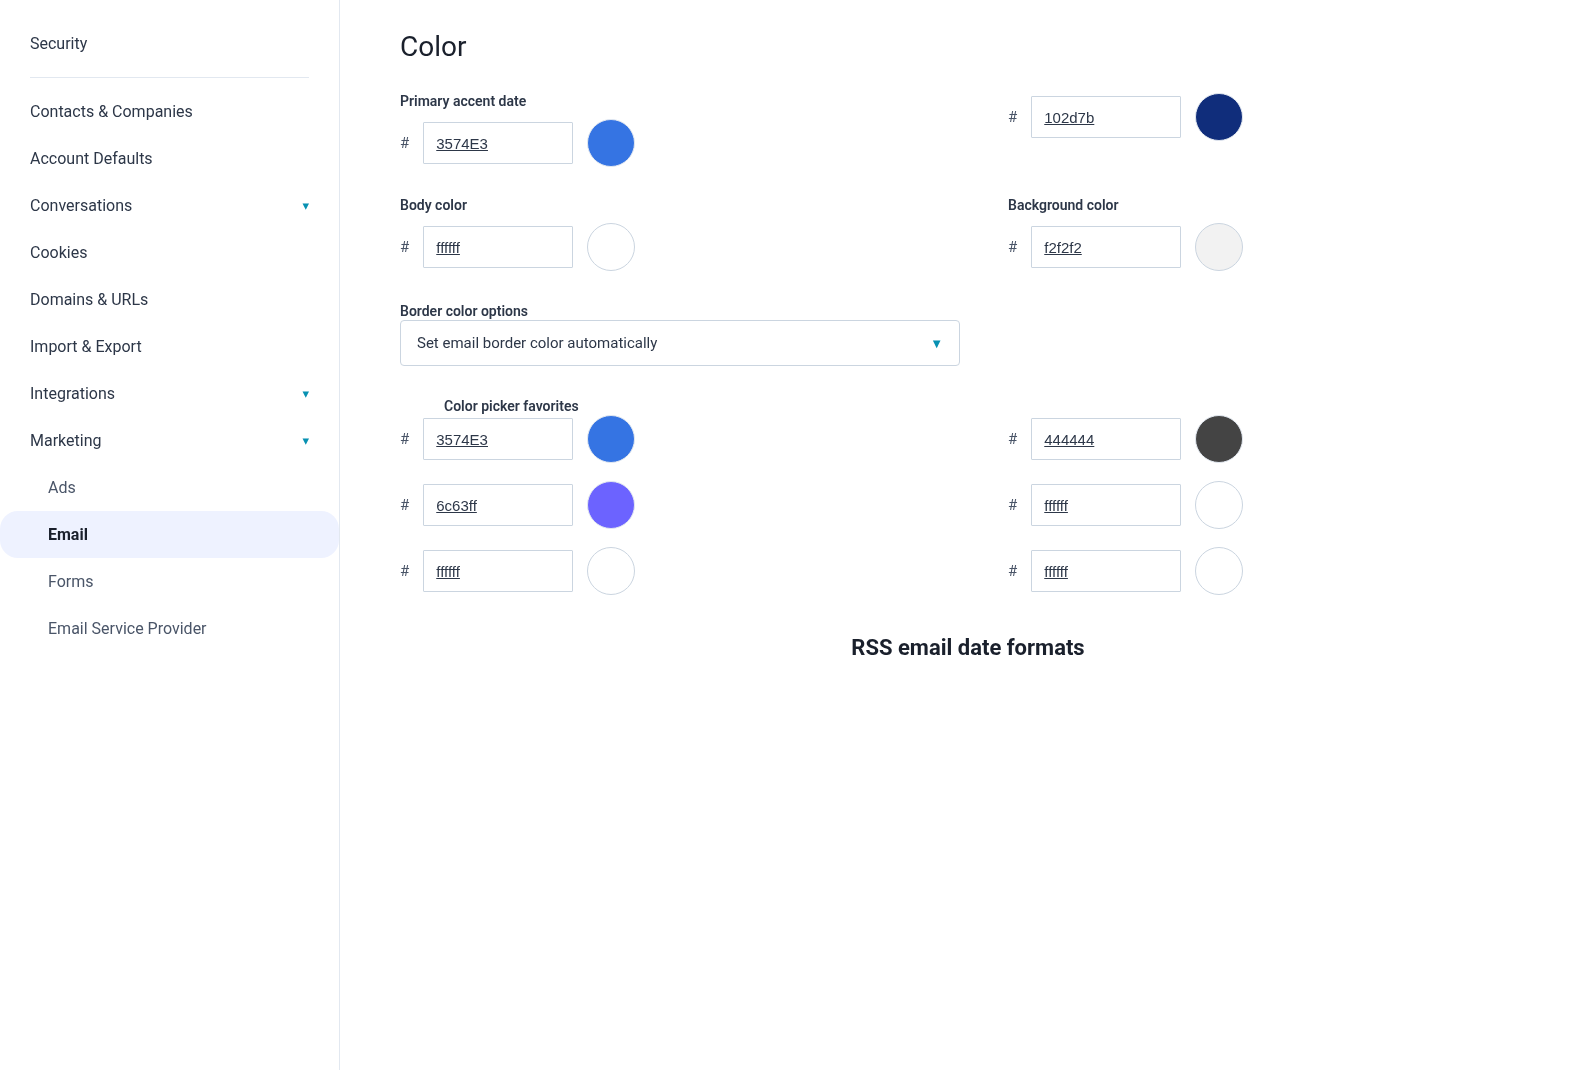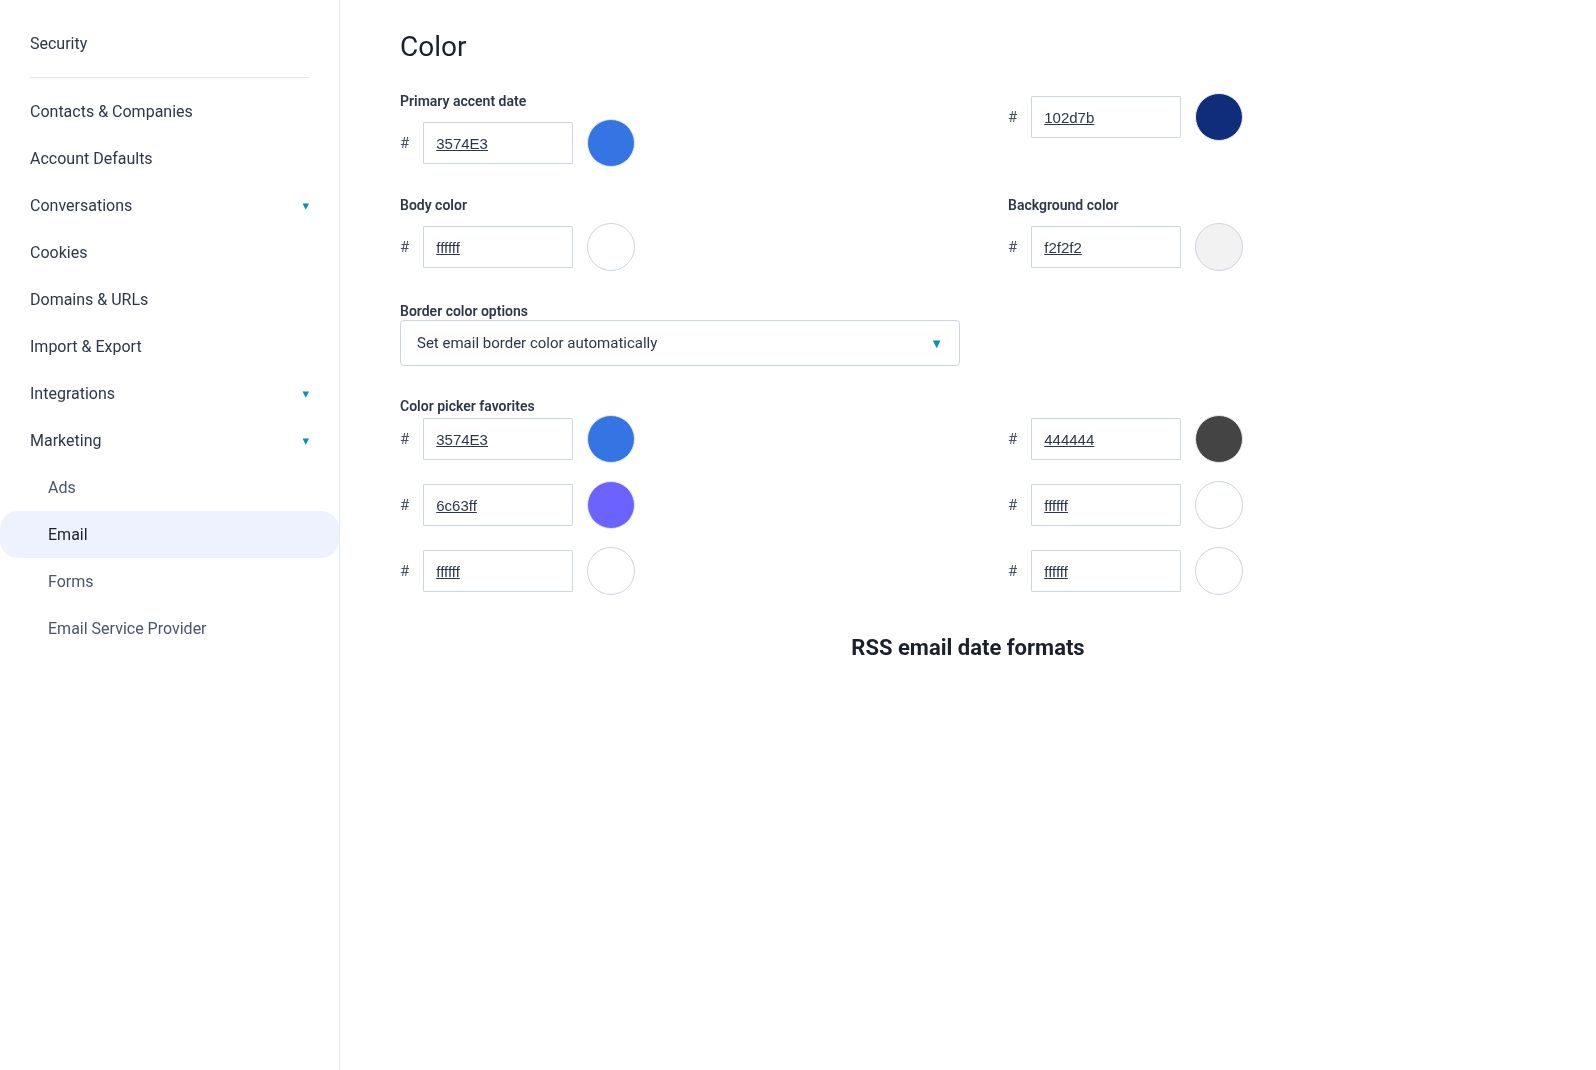--- a/index.html
+++ b/index.html
@@ -33,21 +33,21 @@
       background: #eef2ff;
       font-weight: 600;
       color: #1a202c;
     }
     .sidebar-item.sub {
       padding-left: 48px;
       font-size: 16px;
       color: #4a5568;
     }
     .sidebar-item.sub.active {
-      font-weight: 400;
+      font-weight: 700;
       color: #1a202c;
       background: #eef2ff;
       border-radius: 18px;
     }
     .chevron {
       font-size: 13px;
       color: #0891b2;
     }
     .sidebar-divider {
       border: none;
@@ -137,20 +137,21 @@
     }
     .dropdown-arrow {
       color: #0891b2;
       font-size: 13px;
     }
 
     
     .favorites-section {}
     .favorites-section .field-label {
       margin-bottom: 16px;
+      margin-left: 44px;
     }
     .favorites-grid {
       display: grid;
       grid-template-columns: 1fr 1fr;
       gap: 18px 80px;
     }
 
     
     .rss-section {
       margin-top: 40px;

